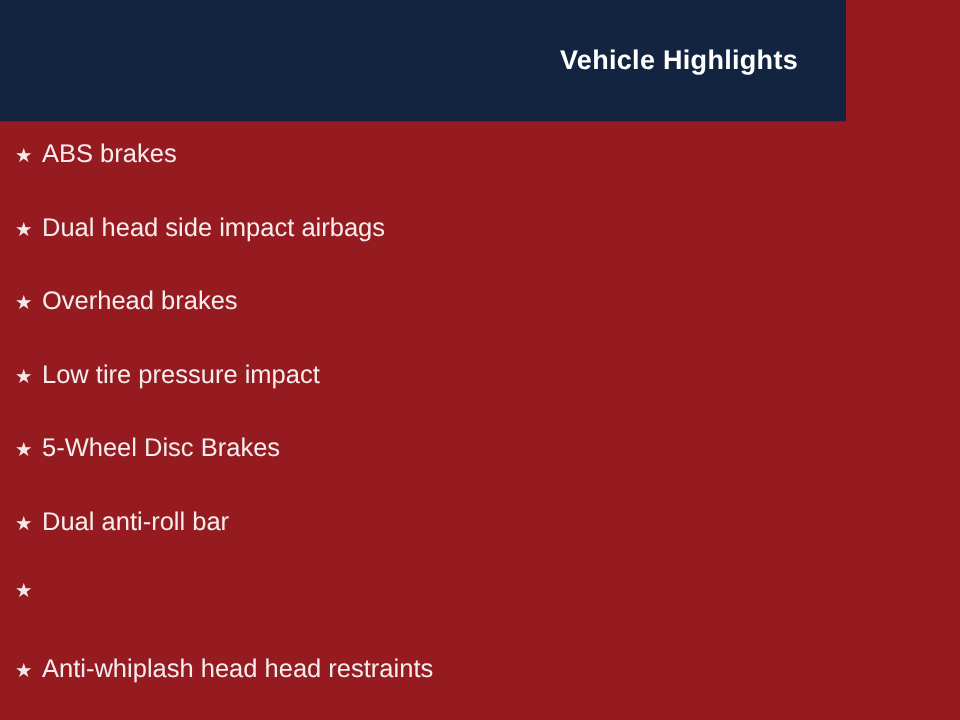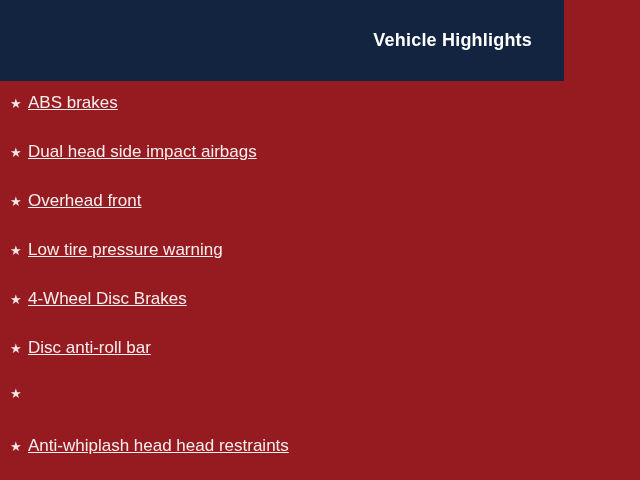--- a/index.html
+++ b/index.html
@@ -66,21 +66,20 @@
     color: #f3e7e7;
     font-size: 13px;
     line-height: 1;
     text-align: left;
   }
   .highlight-label {
     color: #f6eeee;
     font-size: 17px;
     line-height: 1.2;
     white-space: nowrap;
-    text-decoration: underline;
   }
 </style>
 </head>
 <body>
 
 <div id="slide">
 
   <div id="header">
     <div id="header-title">Vehicle Highlights</div>
   </div>
@@ -93,36 +92,36 @@
         <span class="highlight-label">ABS brakes</span>
       </li>
 
       <li class="highlight-item">
         <span class="bullet-star">★</span>
         <span class="highlight-label">Dual head side impact airbags</span>
       </li>
 
       <li class="highlight-item">
         <span class="bullet-star">★</span>
-        <span class="highlight-label">Overhead front</span>
+        <span class="highlight-label">Overhead brakes</span>
       </li>
 
       <li class="highlight-item">
         <span class="bullet-star">★</span>
-        <span class="highlight-label">Low tire pressure warning</span>
+        <span class="highlight-label">Low tire pressure impact</span>
       </li>
 
       <li class="highlight-item">
         <span class="bullet-star">★</span>
-        <span class="highlight-label">4-Wheel Disc Brakes</span>
+        <span class="highlight-label">5-Wheel Disc Brakes</span>
       </li>
 
       <li class="highlight-item">
         <span class="bullet-star">★</span>
-        <span class="highlight-label">Disc anti-roll bar</span>
+        <span class="highlight-label">Dual anti-roll bar</span>
       </li>
 
       <li class="highlight-item">
         <span class="bullet-star">★</span>
       </li>
 
       <li class="highlight-item">
         <span class="bullet-star">★</span>
         <span class="highlight-label">Anti-whiplash head head restraints</span>
       </li>

